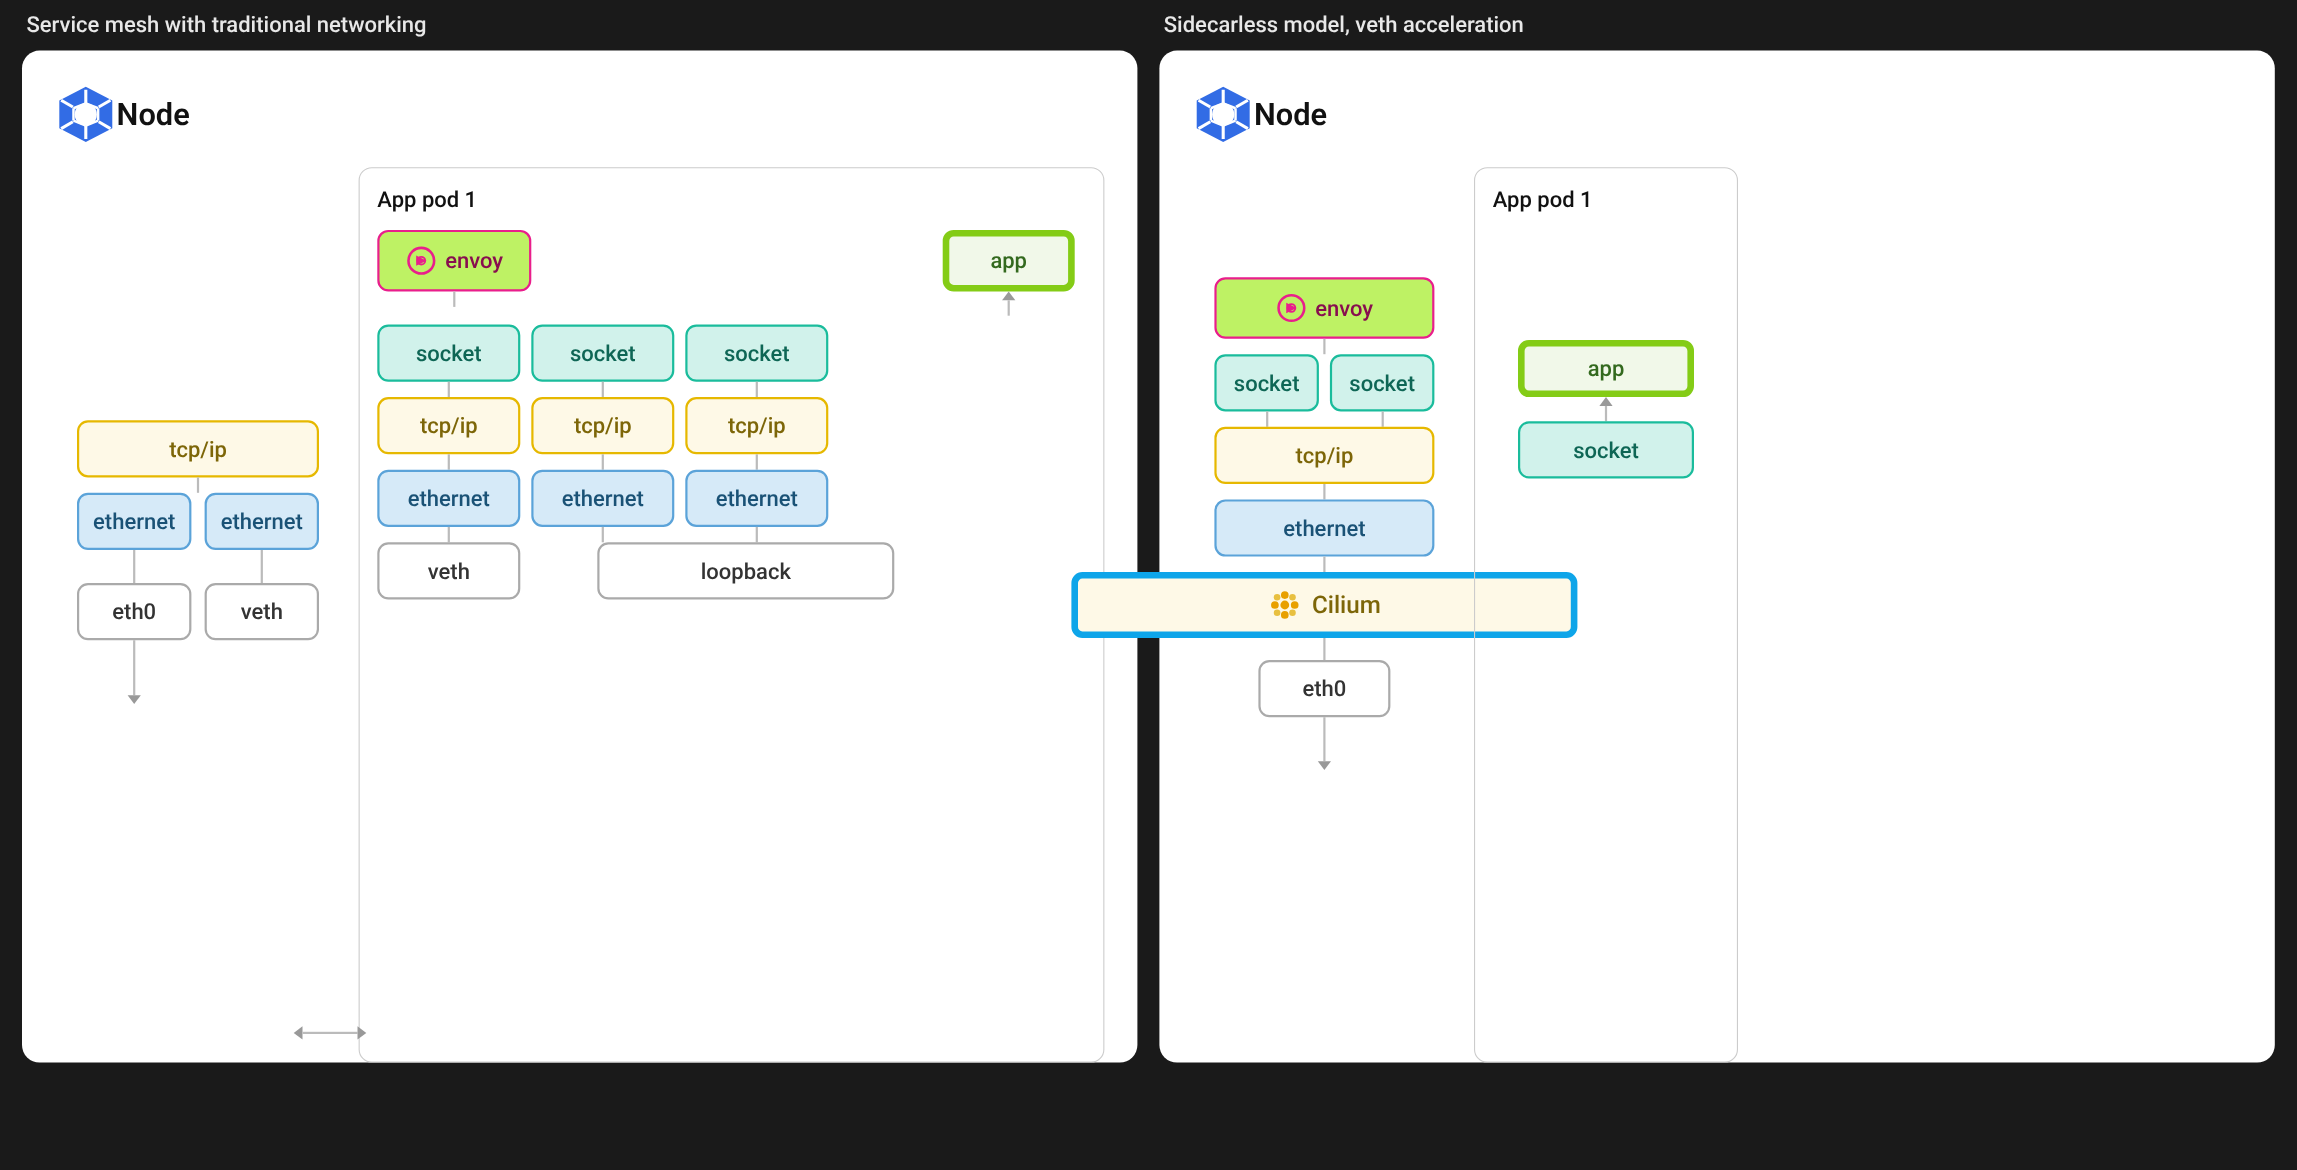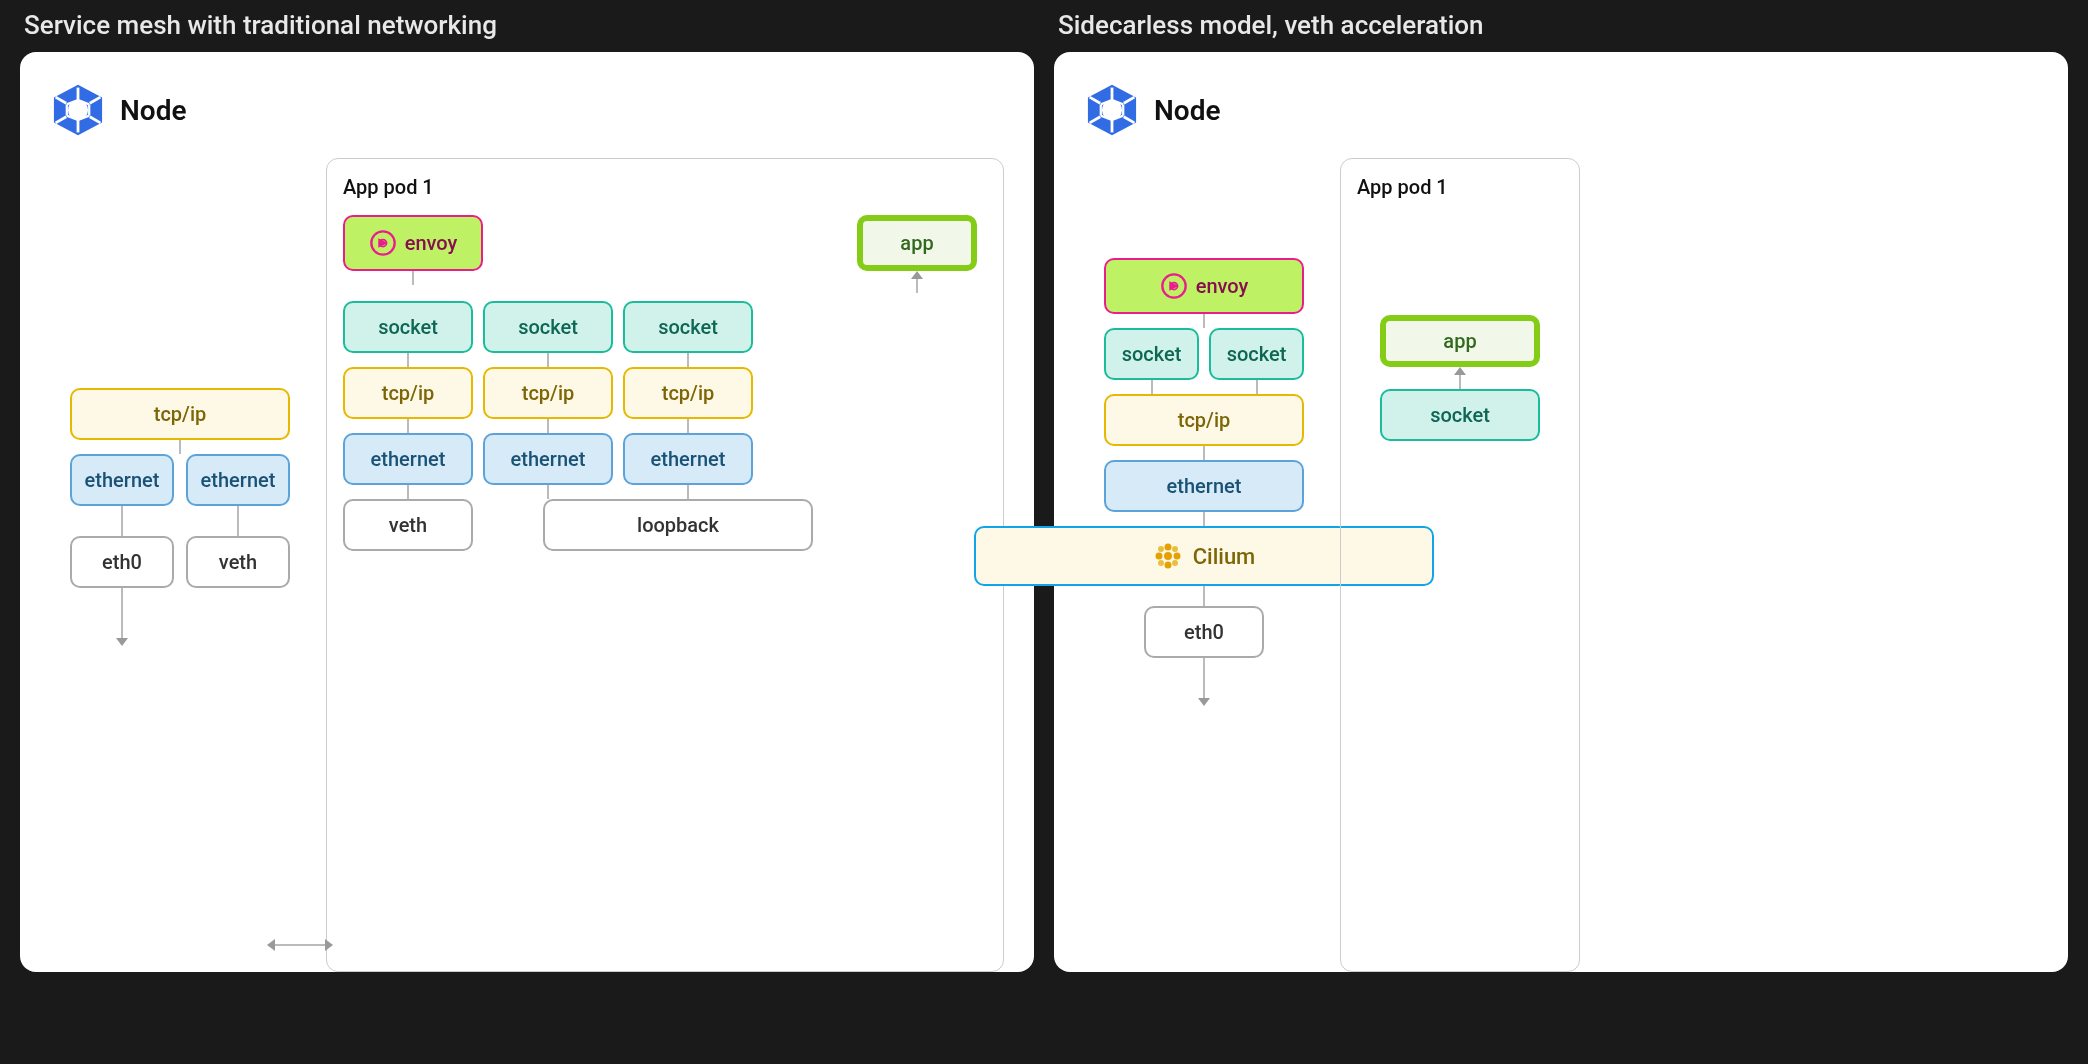--- a/index.html
+++ b/index.html
@@ -22,41 +22,40 @@
     }
 
     .diagram-section {
       flex: 1;
       display: flex;
       flex-direction: column;
     }
 
     .section-title {
       color: #e8e8e8;
-      font-size: 26px;
+      font-size: 20px;
       font-weight: 500;
       margin-bottom: 12px;
       padding-left: 4px;
     }
 
     .diagram-box {
       background: #ffffff;
       border-radius: 16px;
       padding: 30px 30px 0px 30px;
       flex: 1;
       position: relative;
       display: flex;
       flex-direction: column;
       min-height: 920px;
     }
 
     .node-header {
       display: flex;
       align-items: center;
-      gap: 14px;
       margin-bottom: 20px;
     }
 
     .kube-icon {
       width: 56px;
       height: 56px;
     }
 
     .node-label {
       font-size: 28px;
@@ -135,21 +134,21 @@
     }
 
     .box-eth0 {
       border: 2px solid #aaa;
       background: #fff;
       color: #333;
       padding: 10px 20px;
     }
 
     .box-cilium {
-      border: 2px solid #0ea5e9;
+      border: 6px solid #0ea5e9;
       background: #fef9e7;
       color: #7d6608;
       padding: 10px 18px;
       display: flex;
       align-items: center;
       justify-content: center;
       gap: 10px;
       font-size: 22px;
     }
 

